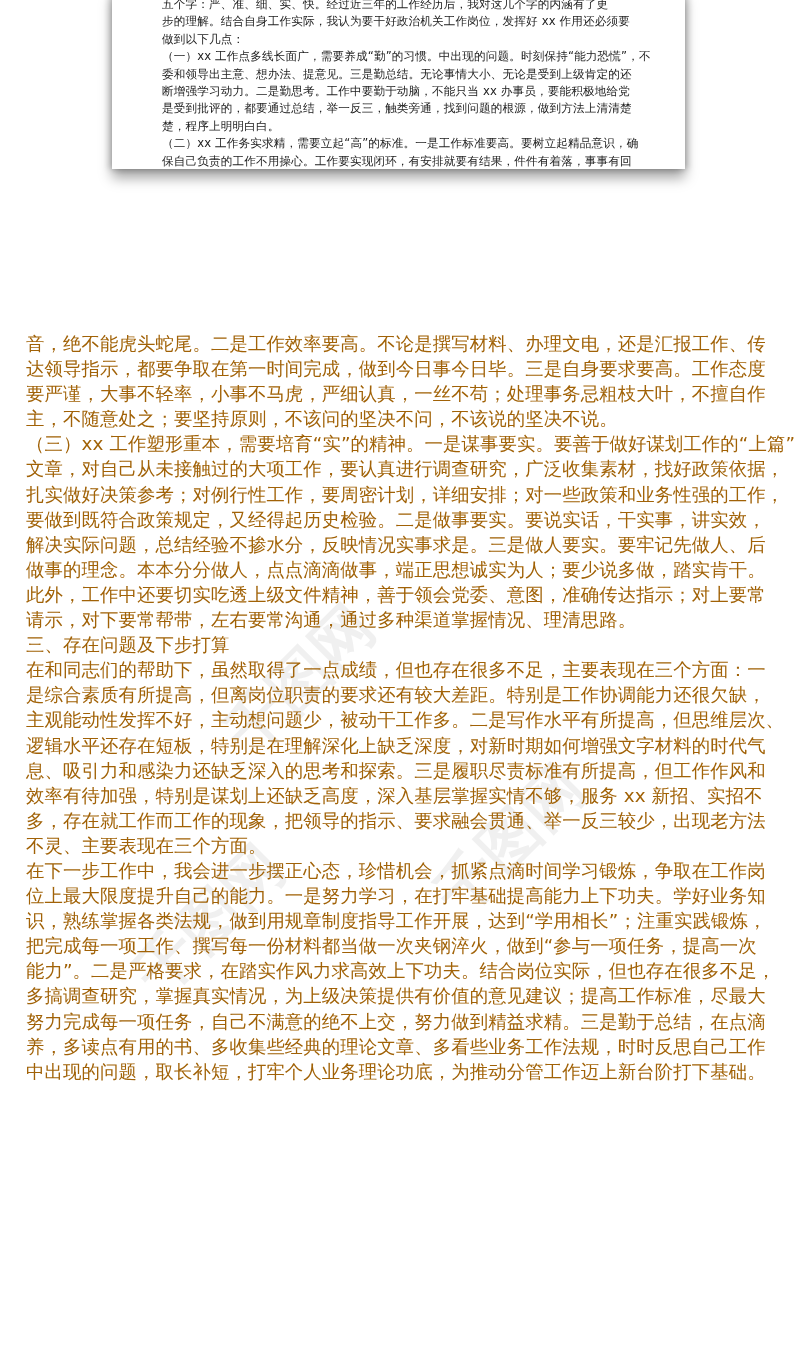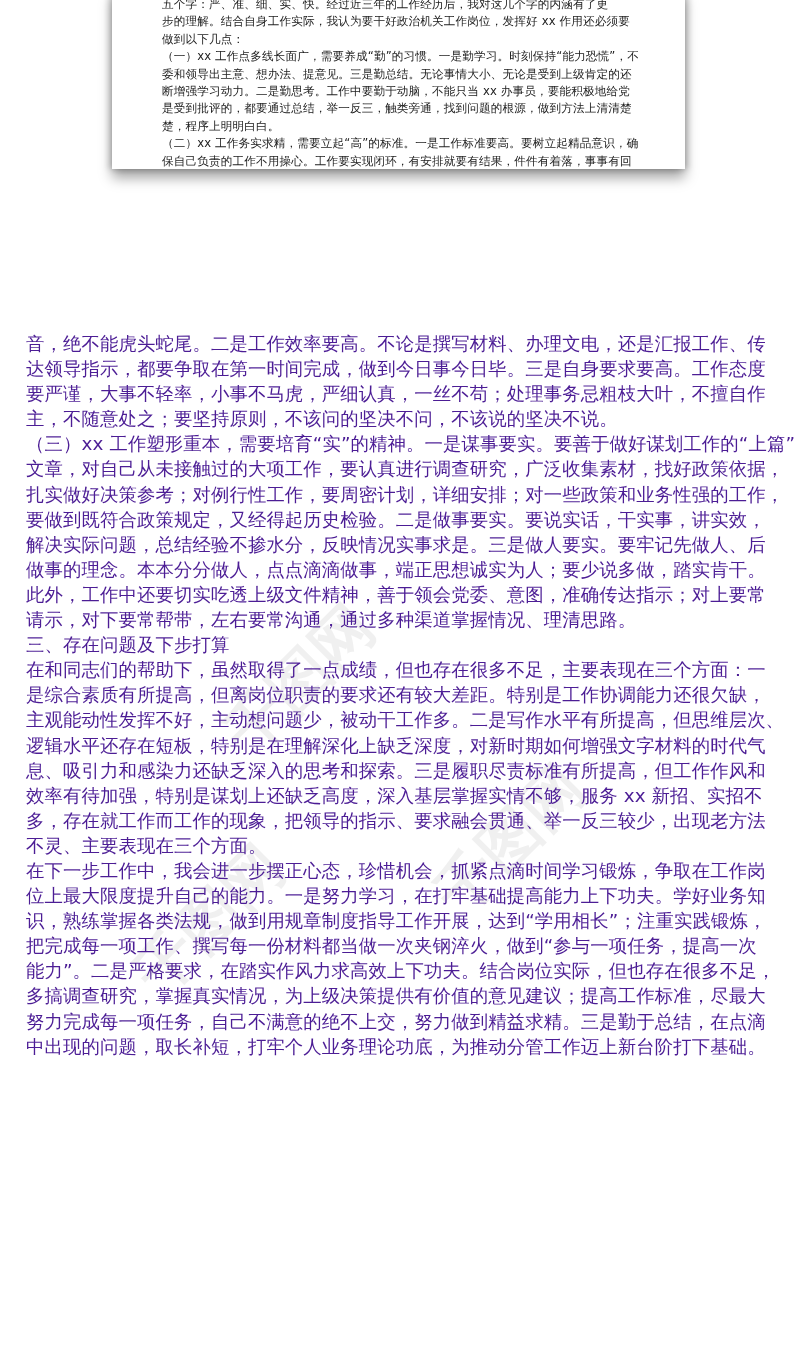--- a/index.html
+++ b/index.html
@@ -13,36 +13,36 @@
   }
   .preview-inner { position: absolute; left: 50px; top: 6px; width: 488px; }
   .preview-line {
     font-size: 11.6px; line-height: 17.4px; height: 17.4px; white-space: nowrap;
     color: #222; letter-spacing: 0.15px;
   }
   .gap { position: absolute; top: 169px; left: 0; width: 800px; height: 160px; }
   .body-text { position: absolute; left: 26px; top: 331px; width: 760px; }
   .body-line {
     font-size: 18.4px; line-height: 25.1px; height: 25.1px; white-space: nowrap;
-    color: #4c1d95; letter-spacing: 0.1px;
+    color: #a16207; letter-spacing: 0.1px;
   }
   .watermark {
     position: absolute; color: rgba(0,0,0,0.06); font-size: 60px; font-weight: bold;
     transform: rotate(-45deg); pointer-events: none; white-space: nowrap;
   }
 </style>
 </head>
 <body>
 
 <div class="preview-card">
   <div class="preview-inner">
     <div class="preview-line">五个字：严、准、细、实、快。经过近三年的工作经历后，我对这几个字的内涵有了更</div>
     <div class="preview-line">步的理解。结合自身工作实际，我认为要干好政治机关工作岗位，发挥好 xx 作用还必须要</div>
     <div class="preview-line">做到以下几点：</div>
-    <div class="preview-line">（一）xx 工作点多线长面广，需要养成“勤”的习惯。一是勤学习。时刻保持“能力恐慌”，不</div>
+    <div class="preview-line">（一）xx 工作点多线长面广，需要养成“勤”的习惯。中出现的问题。时刻保持“能力恐慌”，不</div>
     <div class="preview-line">委和领导出主意、想办法、提意见。三是勤总结。无论事情大小、无论是受到上级肯定的还</div>
     <div class="preview-line">断增强学习动力。二是勤思考。工作中要勤于动脑，不能只当 xx 办事员，要能积极地给党</div>
     <div class="preview-line">是受到批评的，都要通过总结，举一反三，触类旁通，找到问题的根源，做到方法上清清楚</div>
     <div class="preview-line">楚，程序上明明白白。</div>
     <div class="preview-line">（二）xx 工作务实求精，需要立起“高”的标准。一是工作标准要高。要树立起精品意识，确</div>
     <div class="preview-line">保自己负责的工作不用操心。工作要实现闭环，有安排就要有结果，件件有着落，事事有回</div>
   </div>
 </div>
 
 <div class="gap"></div>
@@ -73,14 +73,15 @@
   <div class="body-line">效率有待加强，特别是谋划上还缺乏高度，深入基层掌握实情不够，服务 xx 新招、实招不</div>
   <div class="body-line">多，存在就工作而工作的现象，把领导的指示、要求融会贯通、举一反三较少，出现老方法</div>
   <div class="body-line">不灵、主要表现在三个方面。</div>
   <div class="body-line">在下一步工作中，我会进一步摆正心态，珍惜机会，抓紧点滴时间学习锻炼，争取在工作岗</div>
   <div class="body-line">位上最大限度提升自己的能力。一是努力学习，在打牢基础提高能力上下功夫。学好业务知</div>
   <div class="body-line">识，熟练掌握各类法规，做到用规章制度指导工作开展，达到“学用相长”；注重实践锻炼，</div>
   <div class="body-line">把完成每一项工作、撰写每一份材料都当做一次夹钢淬火，做到“参与一项任务，提高一次</div>
   <div class="body-line">能力”。二是严格要求，在踏实作风力求高效上下功夫。结合岗位实际，但也存在很多不足，</div>
   <div class="body-line">多搞调查研究，掌握真实情况，为上级决策提供有价值的意见建议；提高工作标准，尽最大</div>
   <div class="body-line">努力完成每一项任务，自己不满意的绝不上交，努力做到精益求精。三是勤于总结，在点滴</div>
+  <div class="body-line">养，多读点有用的书、多收集些经典的理论文章、多看些业务工作法规，时时反思自己工作</div>
   <div class="body-line">中出现的问题，取长补短，打牢个人业务理论功底，为推动分管工作迈上新台阶打下基础。</div>
 </div>
 
 </body></html>

